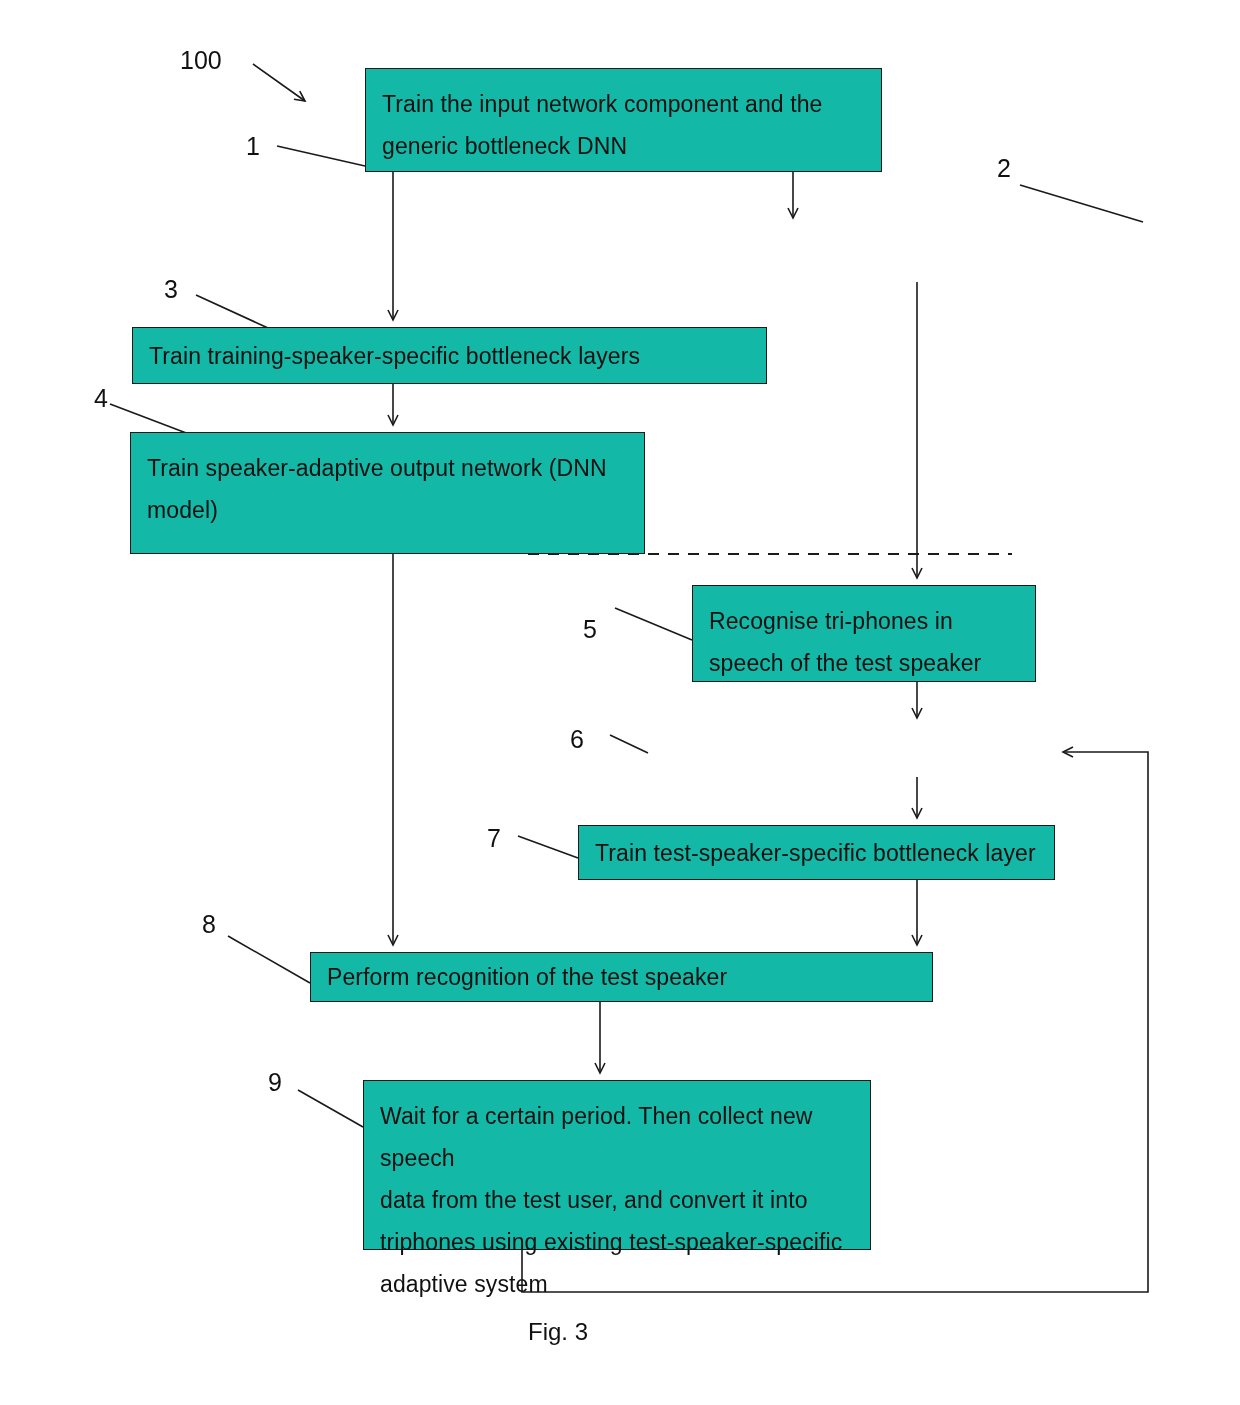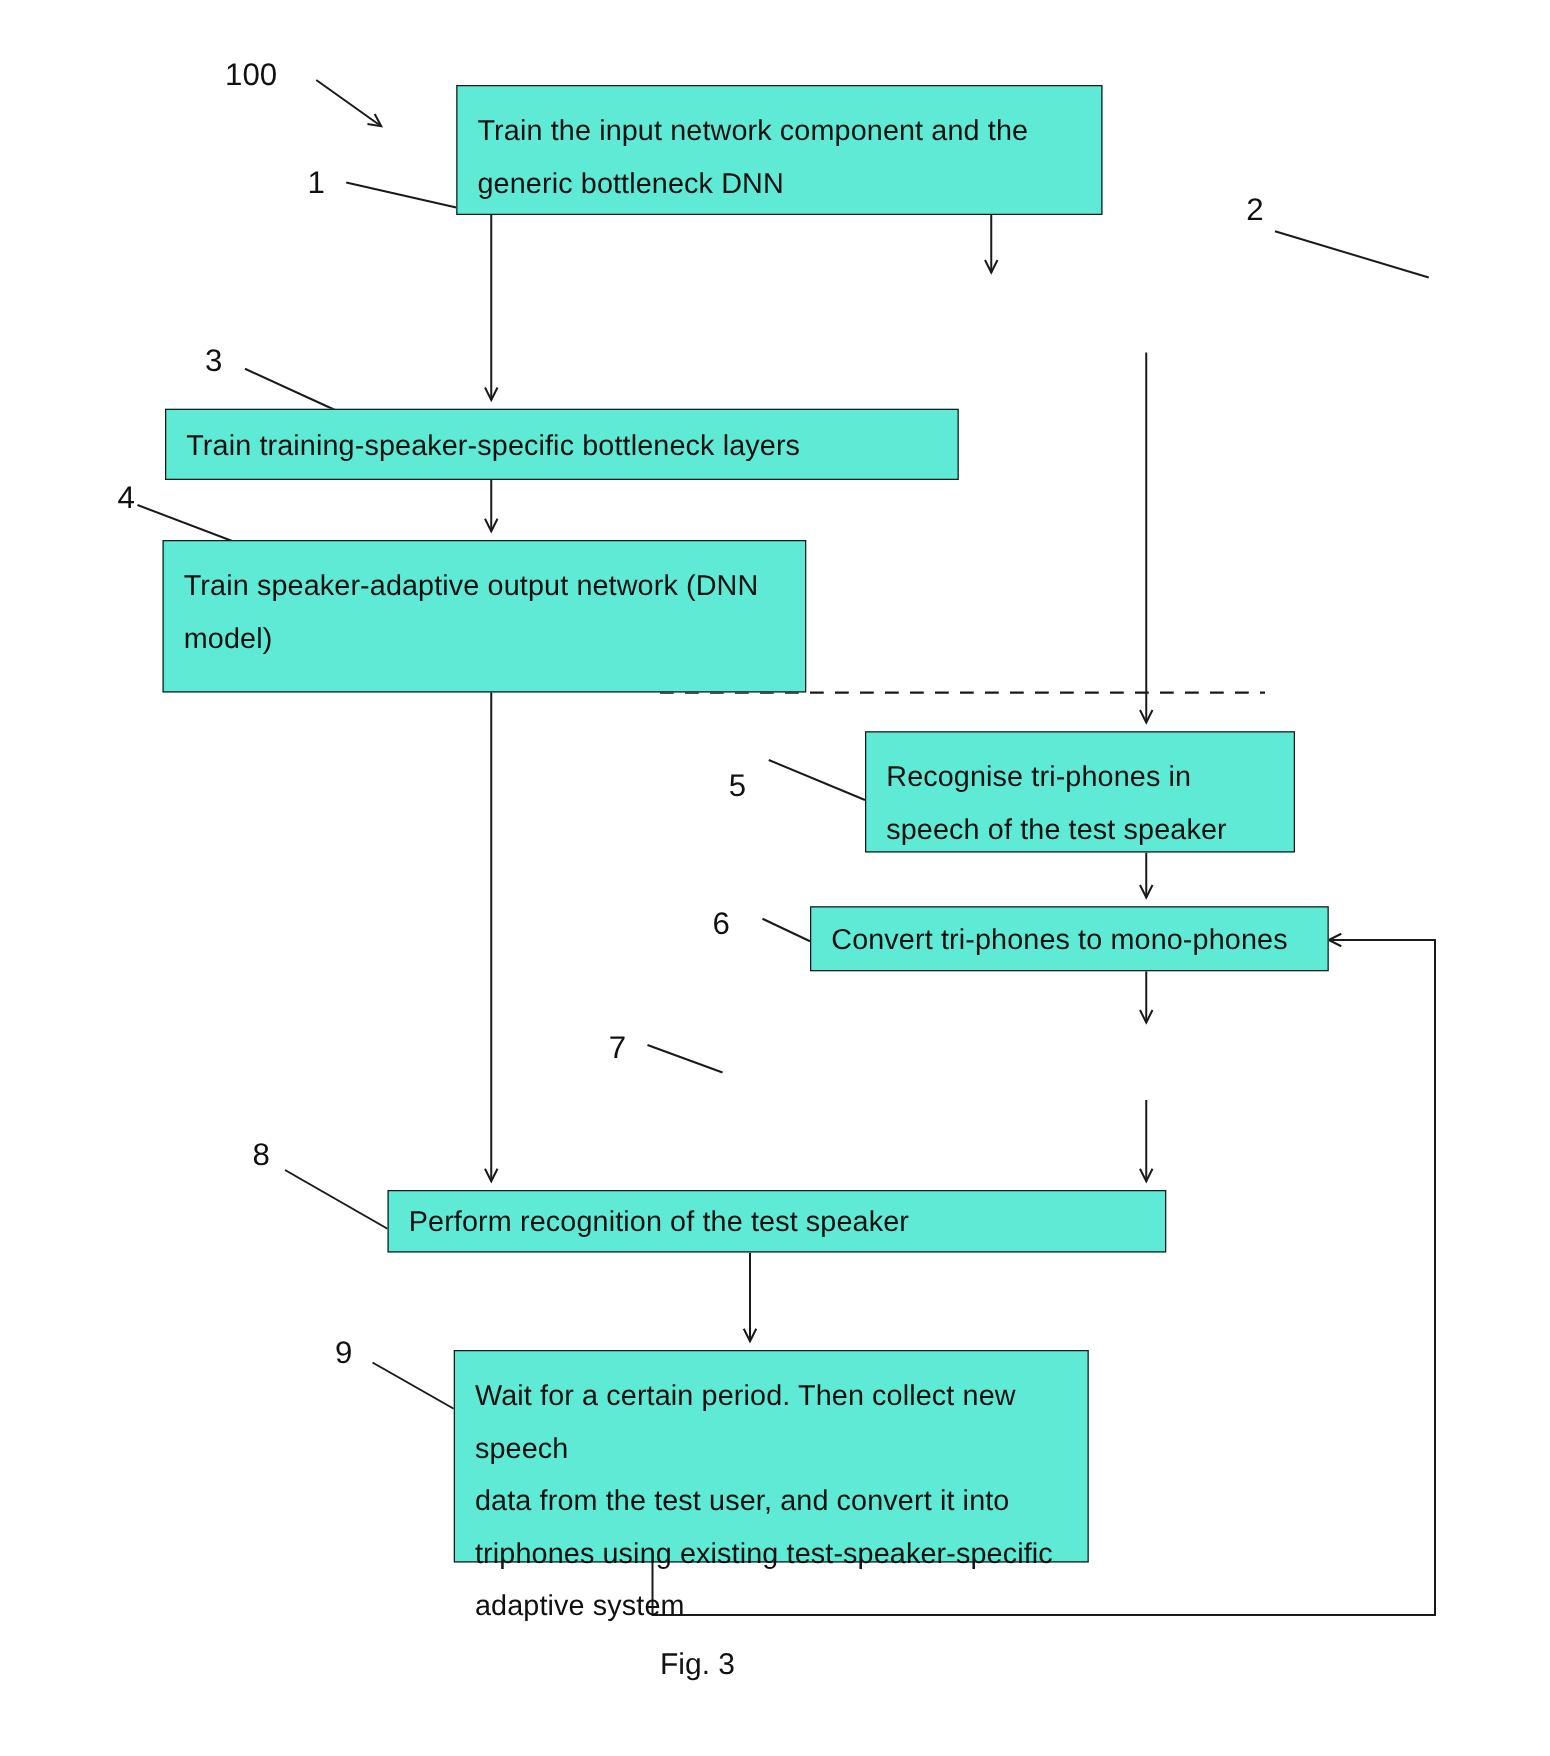--- a/index.html
+++ b/index.html
@@ -16,21 +16,21 @@
     width: 1240px;
     height: 1405px;
     background: #ffffff;
     overflow: hidden;
   }
   
   .box {
     position: absolute;
     box-sizing: border-box;
     border: 1.4px solid #1a1a1a;
-    background: #5eead4;
+    background: #14b8a6;
     display: flex;
     align-items: flex-start;
     padding: 14px 16px 10px 16px;
   }
   .box-label {
     font-size: 23px;
     line-height: 42px;
     letter-spacing: 0.1px;
     color: #111111;
     white-space: pre-line;
@@ -141,24 +141,24 @@
   <div class="box" style="left:130px; top:432px; width:515px; height:122px;">
     <span class="box-label">Train speaker-adaptive output network (DNN
 model)</span>
   </div>
 
   <div class="box" style="left:692px; top:585px; width:344px; height:97px;">
     <span class="box-label">Recognise tri-phones in
 speech of the test speaker</span>
   </div>
 
-  <div class="box single" style="left:648px; top:725px; width:415px; height:52px;">
-    <span class="box-label">Convert tri-phones to mono-phones</span>
+
+  <div class="box single" style="left:578px; top:825px; width:477px; height:55px;">
+    <span class="box-label">Train test-speaker-specific bottleneck layer</span>
   </div>
-
 
   <div class="box single" style="left:310px; top:952px; width:623px; height:50px;">
     <span class="box-label">Perform recognition of the test speaker</span>
   </div>
 
   <div class="box" style="left:363px; top:1080px; width:508px; height:170px;">
     <span class="box-label">Wait for a certain period. Then collect new speech
 data from the test user, and convert it into
 triphones using existing test-speaker-specific
 adaptive system</span>

